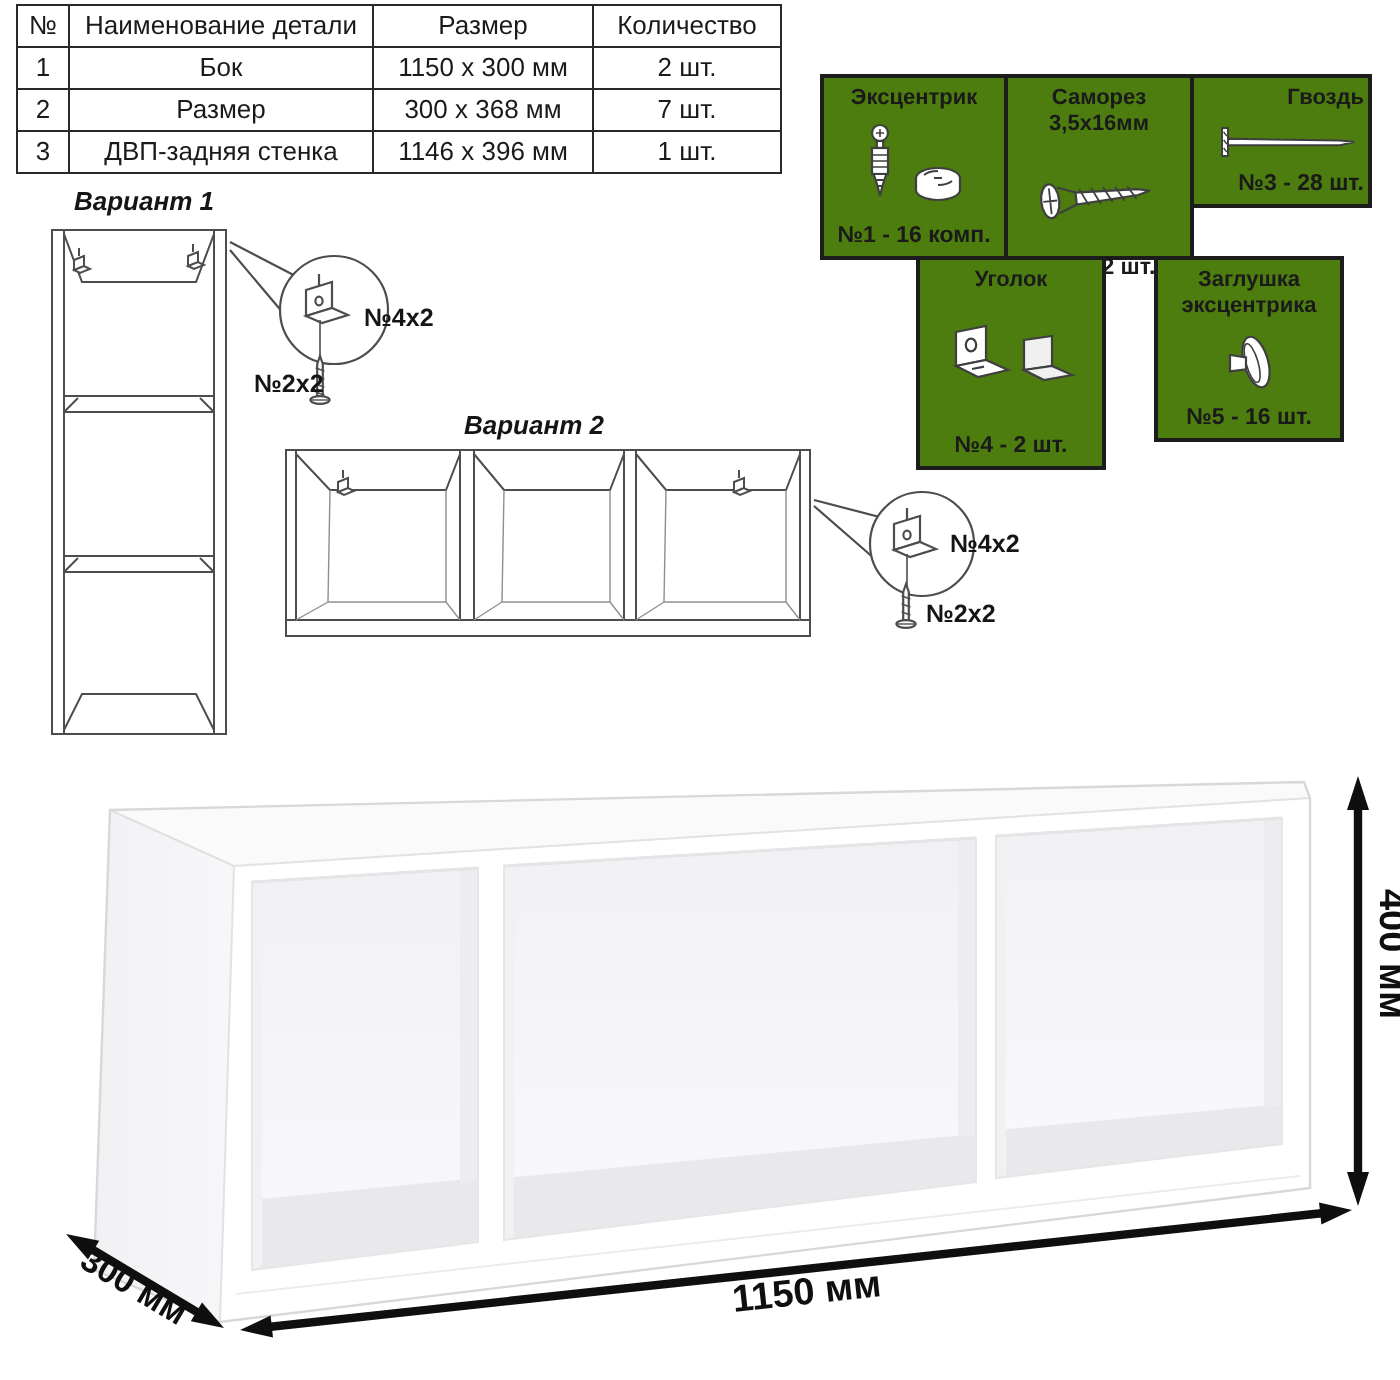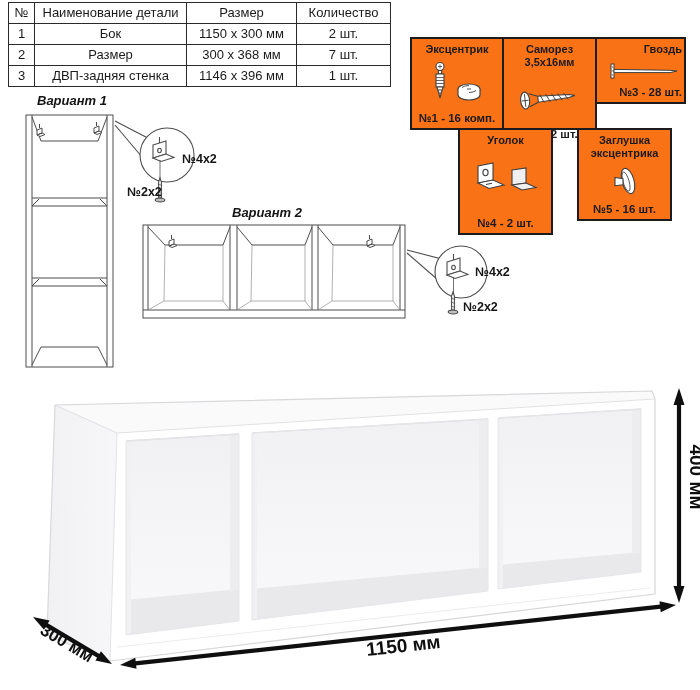--- a/index.html
+++ b/index.html
@@ -6,21 +6,21 @@
   .page{position:relative;width:700px;height:690px;background:#ffffff;overflow:hidden;
         font-family:"Liberation Sans",sans-serif;color:#1a1a1a;}
   
   .parts-table{position:absolute;left:8px;top:2px;border-collapse:collapse;table-layout:fixed;width:382px;}
   .parts-table th,.parts-table td{border:1.5px solid #2a2a2a;font-size:13px;height:18px;
         padding:1px 4px;line-height:1.2;white-space:nowrap;overflow:hidden;font-weight:normal;}
   .parts-table th{text-align:center;}
   .c-num,.c-size,.c-qty{text-align:center;}
   .c-name{text-align:center;padding-left:6px;}
   
-  .hw-cell{position:absolute;box-sizing:border-box;border:2px solid #1c1c1c;background:#f97316;
+  .hw-cell{position:absolute;box-sizing:border-box;border:2px solid #1c1c1c;background:#4d7c0f;
         display:flex;flex-direction:column;align-items:center;justify-content:space-between;
         padding:4px 2px 4px 2px;}
   .hw-label{font-weight:bold;font-size:11px;line-height:1.15;text-align:center;}
   .hw-count{font-weight:bold;font-size:11.5px;text-align:center;}
   .hw-ico{flex:0 0 auto;}
   
   .v-title{position:absolute;font-weight:bold;font-size:13px;color:#151515;font-style:italic;}
   .v1t{left:37px;top:93px;}
   .v2t{left:232px;top:205px;}
   .abs{position:absolute;}

